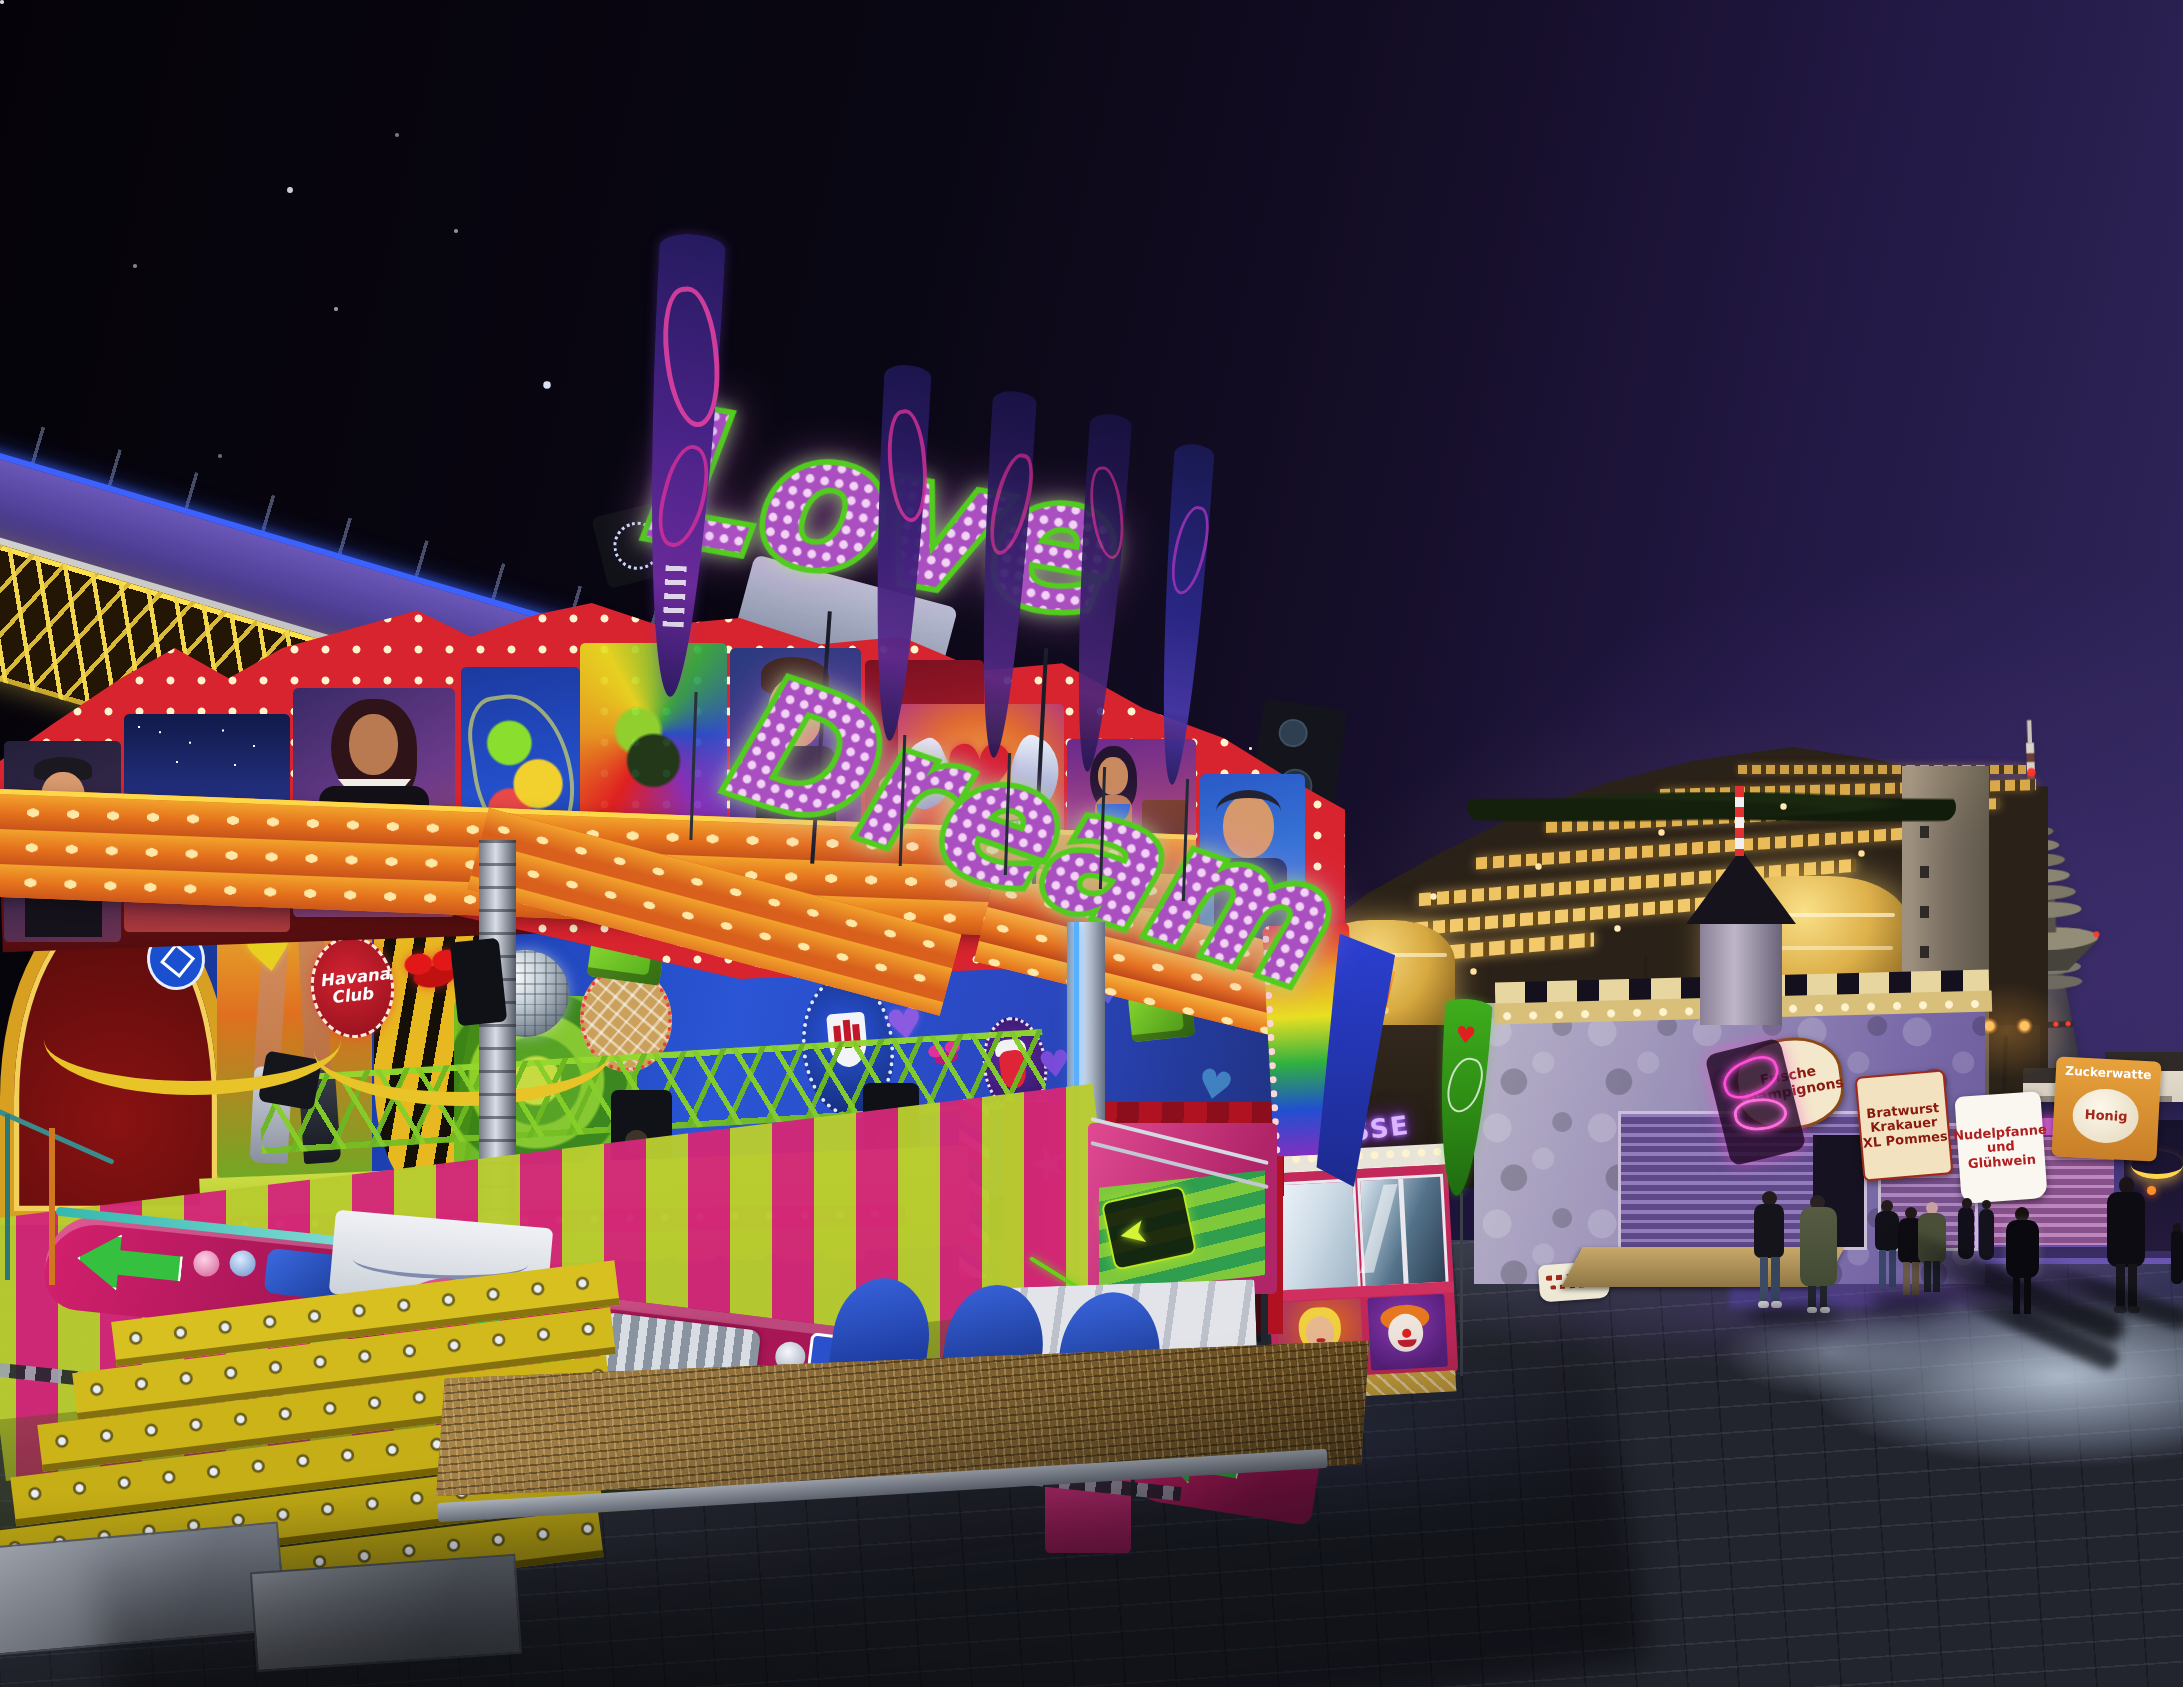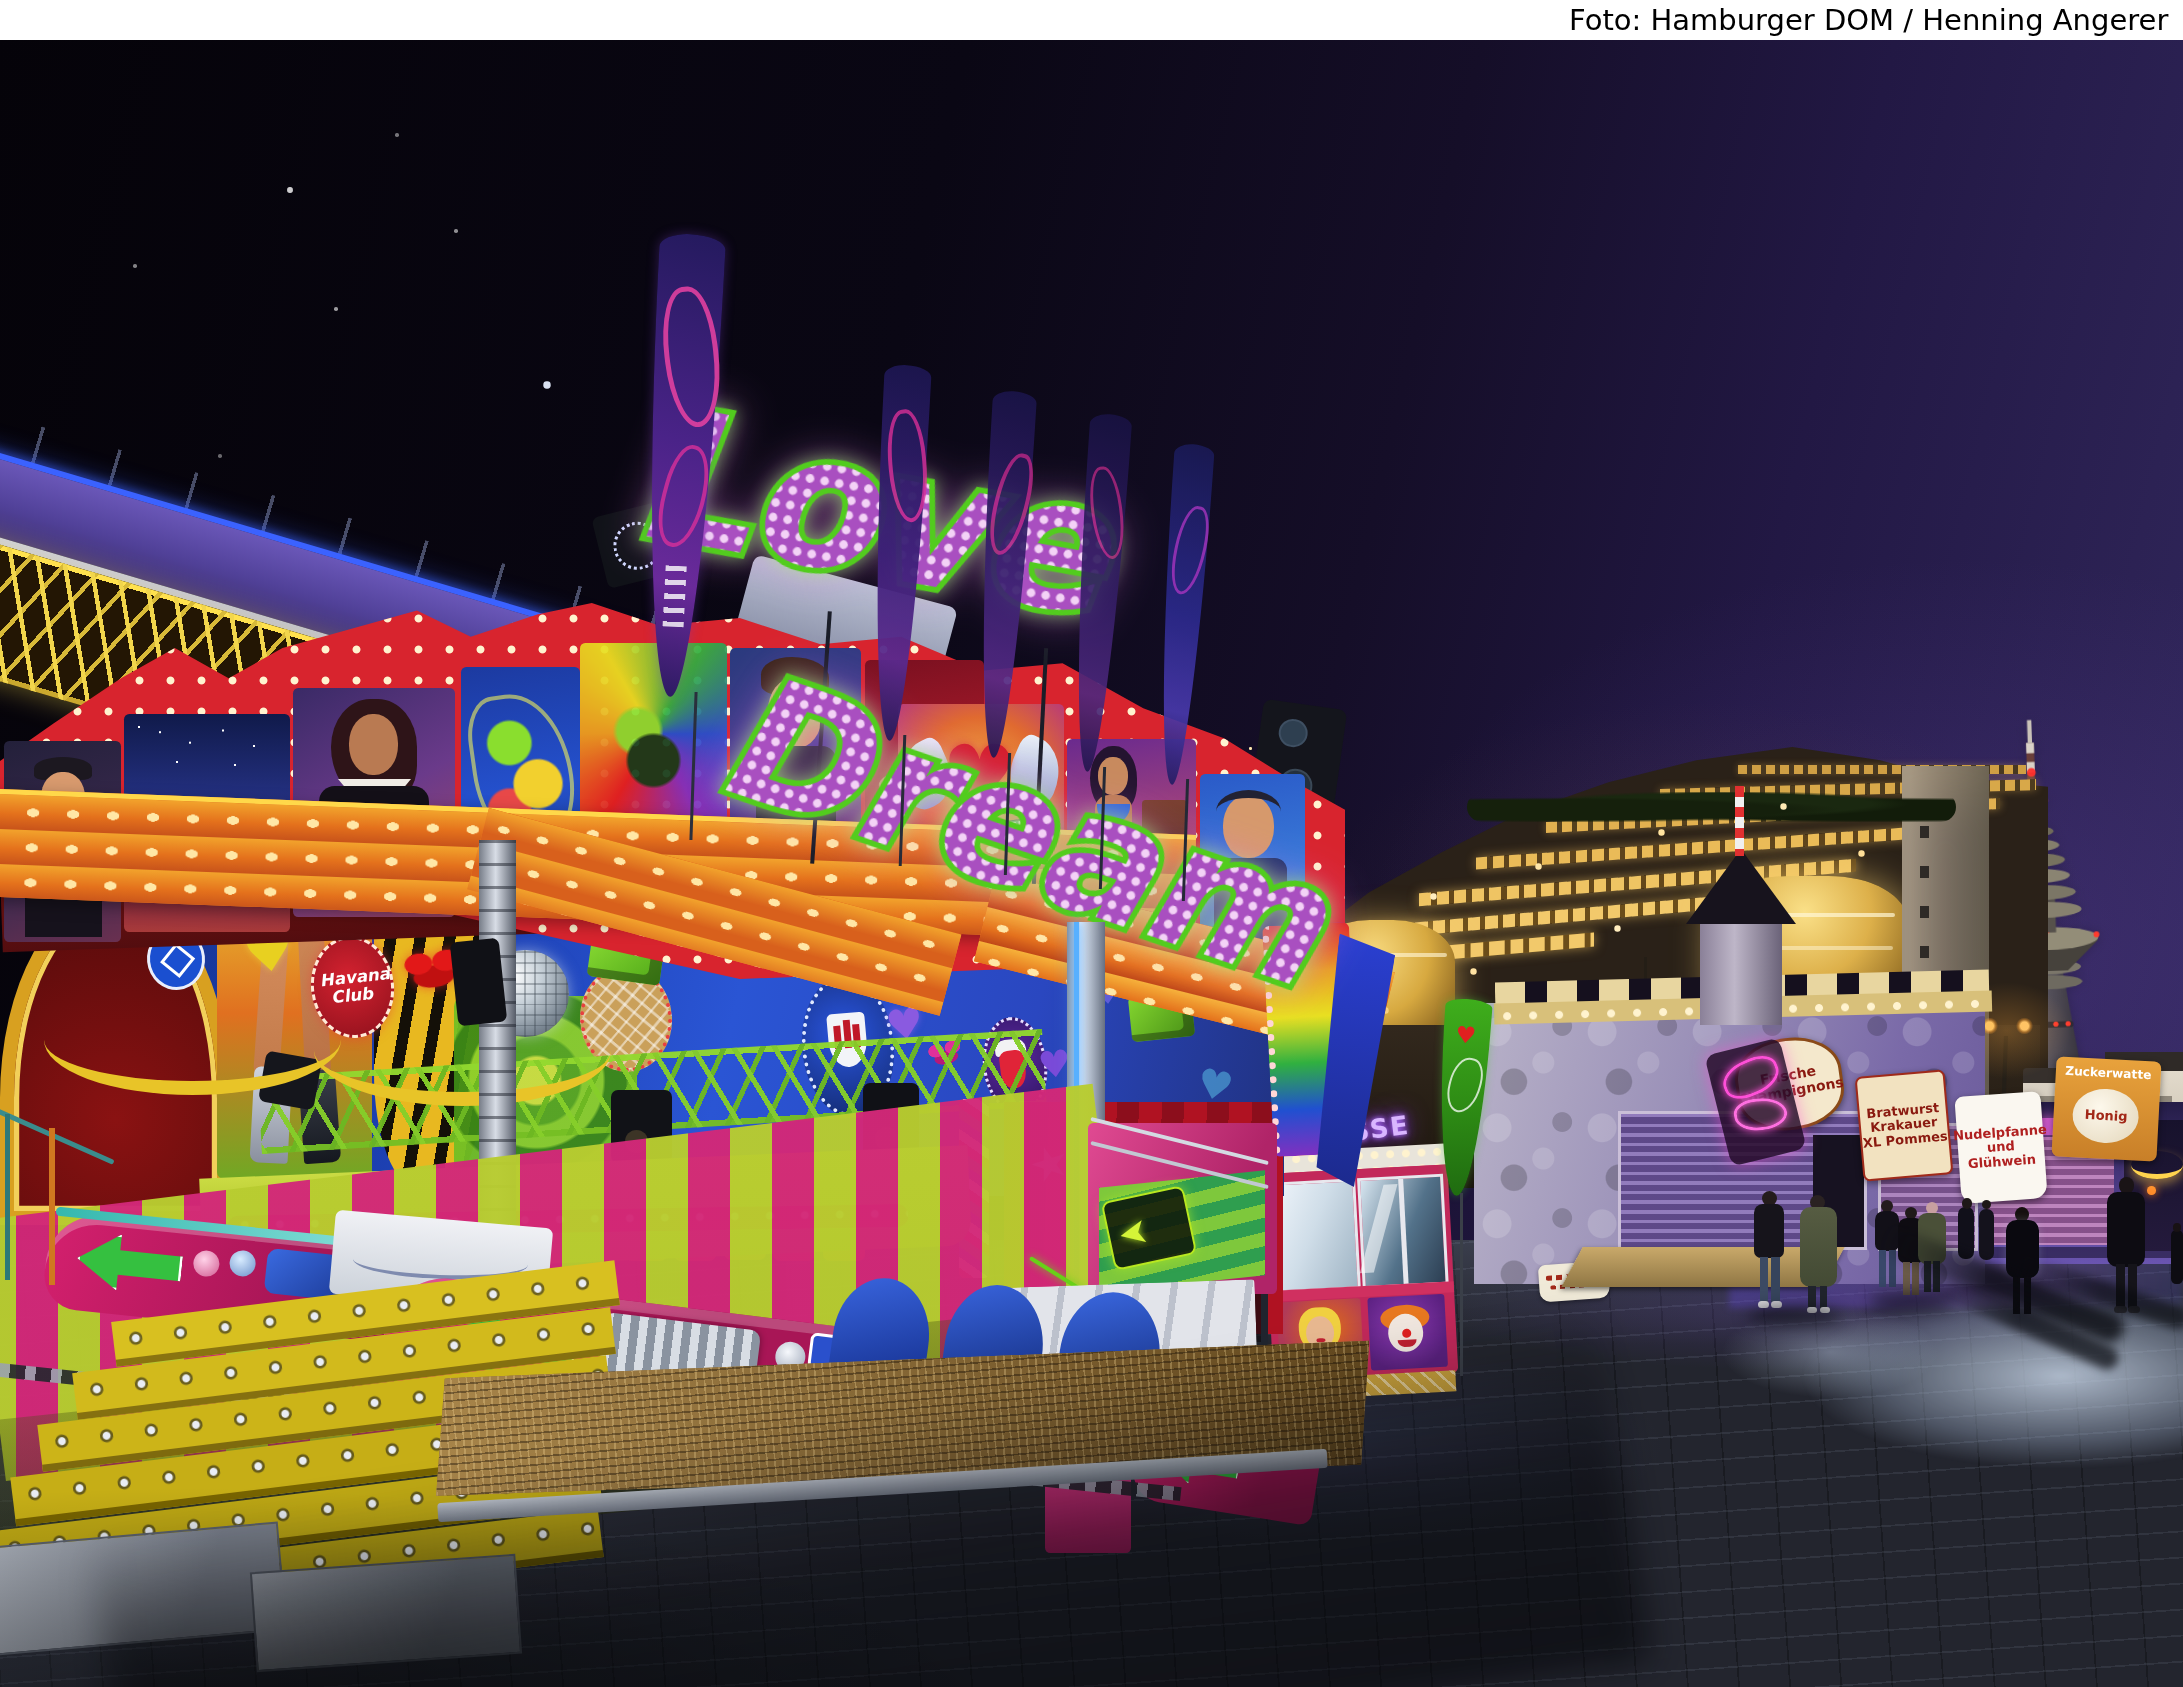--- a/index.html
+++ b/index.html
@@ -535,18 +535,15 @@
   </div>
 
   <div class="shadowblob" style="left:1747px;top:1307px;width:96px;height:19px;"></div>
   <div class="shadowblob" style="left:1869px;top:1293px;width:87px;height:17.5px;"></div>
   <div class="a" style="left:1866px;top:1319px;width:262px;height:30px;transform:rotate(22deg);transform-origin:100% 0;background:linear-gradient(90deg,rgba(8,9,14,.0),rgba(8,9,14,.78) 45%);filter:blur(5.2px);border-radius:14px;"></div>
   <div class="a" style="left:1904px;top:1352px;width:218px;height:23px;transform:rotate(24deg);transform-origin:100% 0;background:linear-gradient(90deg,rgba(8,9,14,.0),rgba(8,9,14,.7) 50%);filter:blur(4.4px);border-radius:12.2px;"></div>
   <div class="a" style="left:2009px;top:1310px;width:183px;height:23px;transform:rotate(18deg);transform-origin:100% 0;background:linear-gradient(90deg,rgba(8,9,14,.0),rgba(8,9,14,.66) 50%);filter:blur(4.4px);border-radius:12.2px;"></div>
   <div class="a" style="left:105px;top:1415px;width:1528px;height:367px;transform:rotate(-9deg);background:linear-gradient(180deg,rgba(4,5,9,0) 0%,rgba(4,5,9,.5) 45%,rgba(4,5,9,.62) 100%);filter:blur(17.5px);"></div>
   <div class="a" style="left:-175px;top:1485px;width:1223px;height:349px;background:radial-gradient(ellipse at 30% 80%,rgba(0,0,0,.55),transparent 70%);"></div>
 
-  <div class="a credit txt" style="left:0;top:0;width:2184px;height:40px;display:flex;align-items:center;justify-content:flex-end;padding-right:15.7px;box-sizing:border-box;">
-    <span style="font-size:29px;color:#000;">Foto: Hamburger DOM / Henning Angerer</span>
-  </div>
 
 </div>
 
 
 </body></html>

